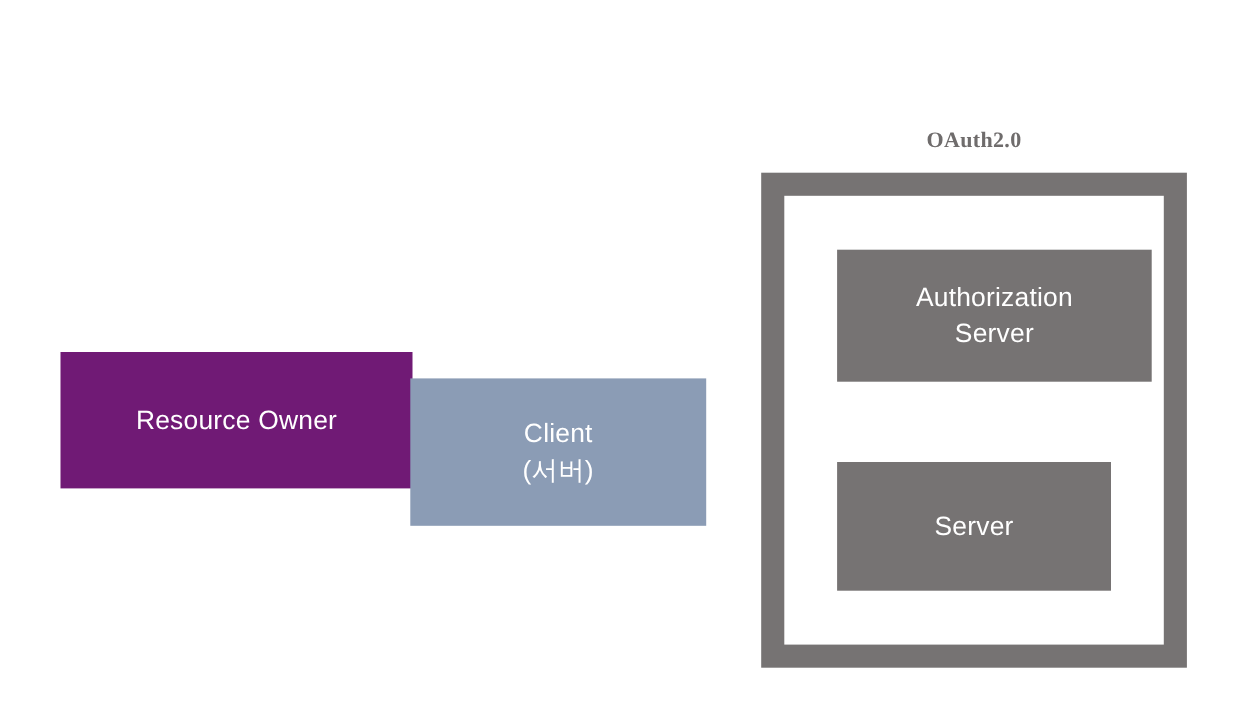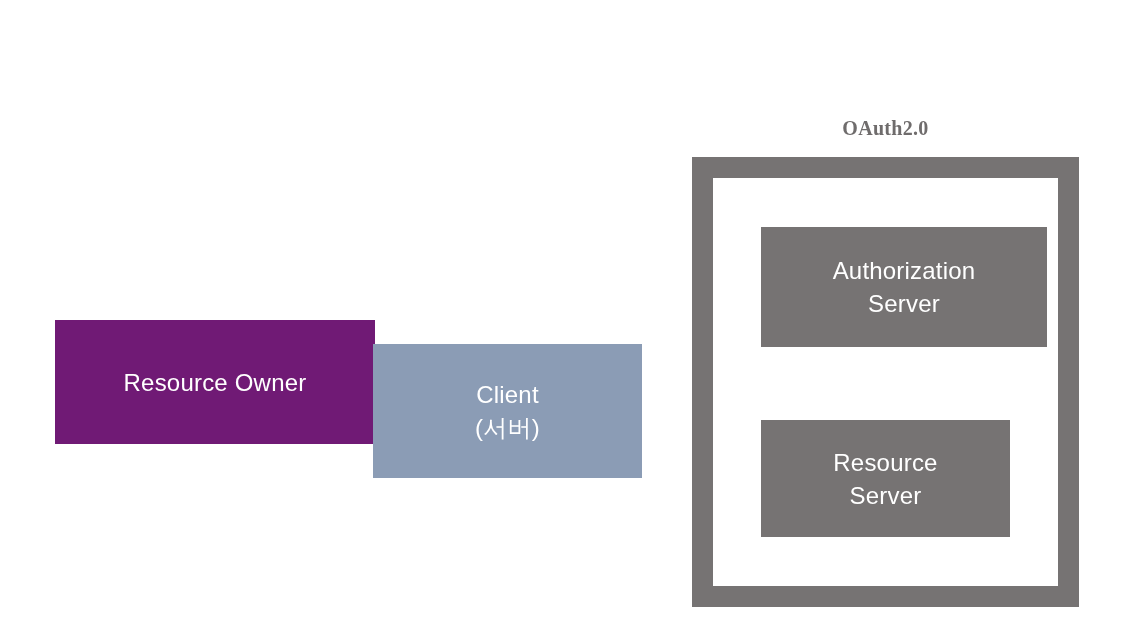--- a/index.html
+++ b/index.html
@@ -123,16 +123,15 @@
 
     
 
   </div>
 
 <div class="box" id="authorization-server">
       <span class="line">Authorization</span>
       <span class="line">Server</span>
     </div>
     <div class="box" id="resource-server">
-      <span class="line">Resource</span>
       <span class="line">Server</span>
     </div>
   </div>
 
 </body></html>

